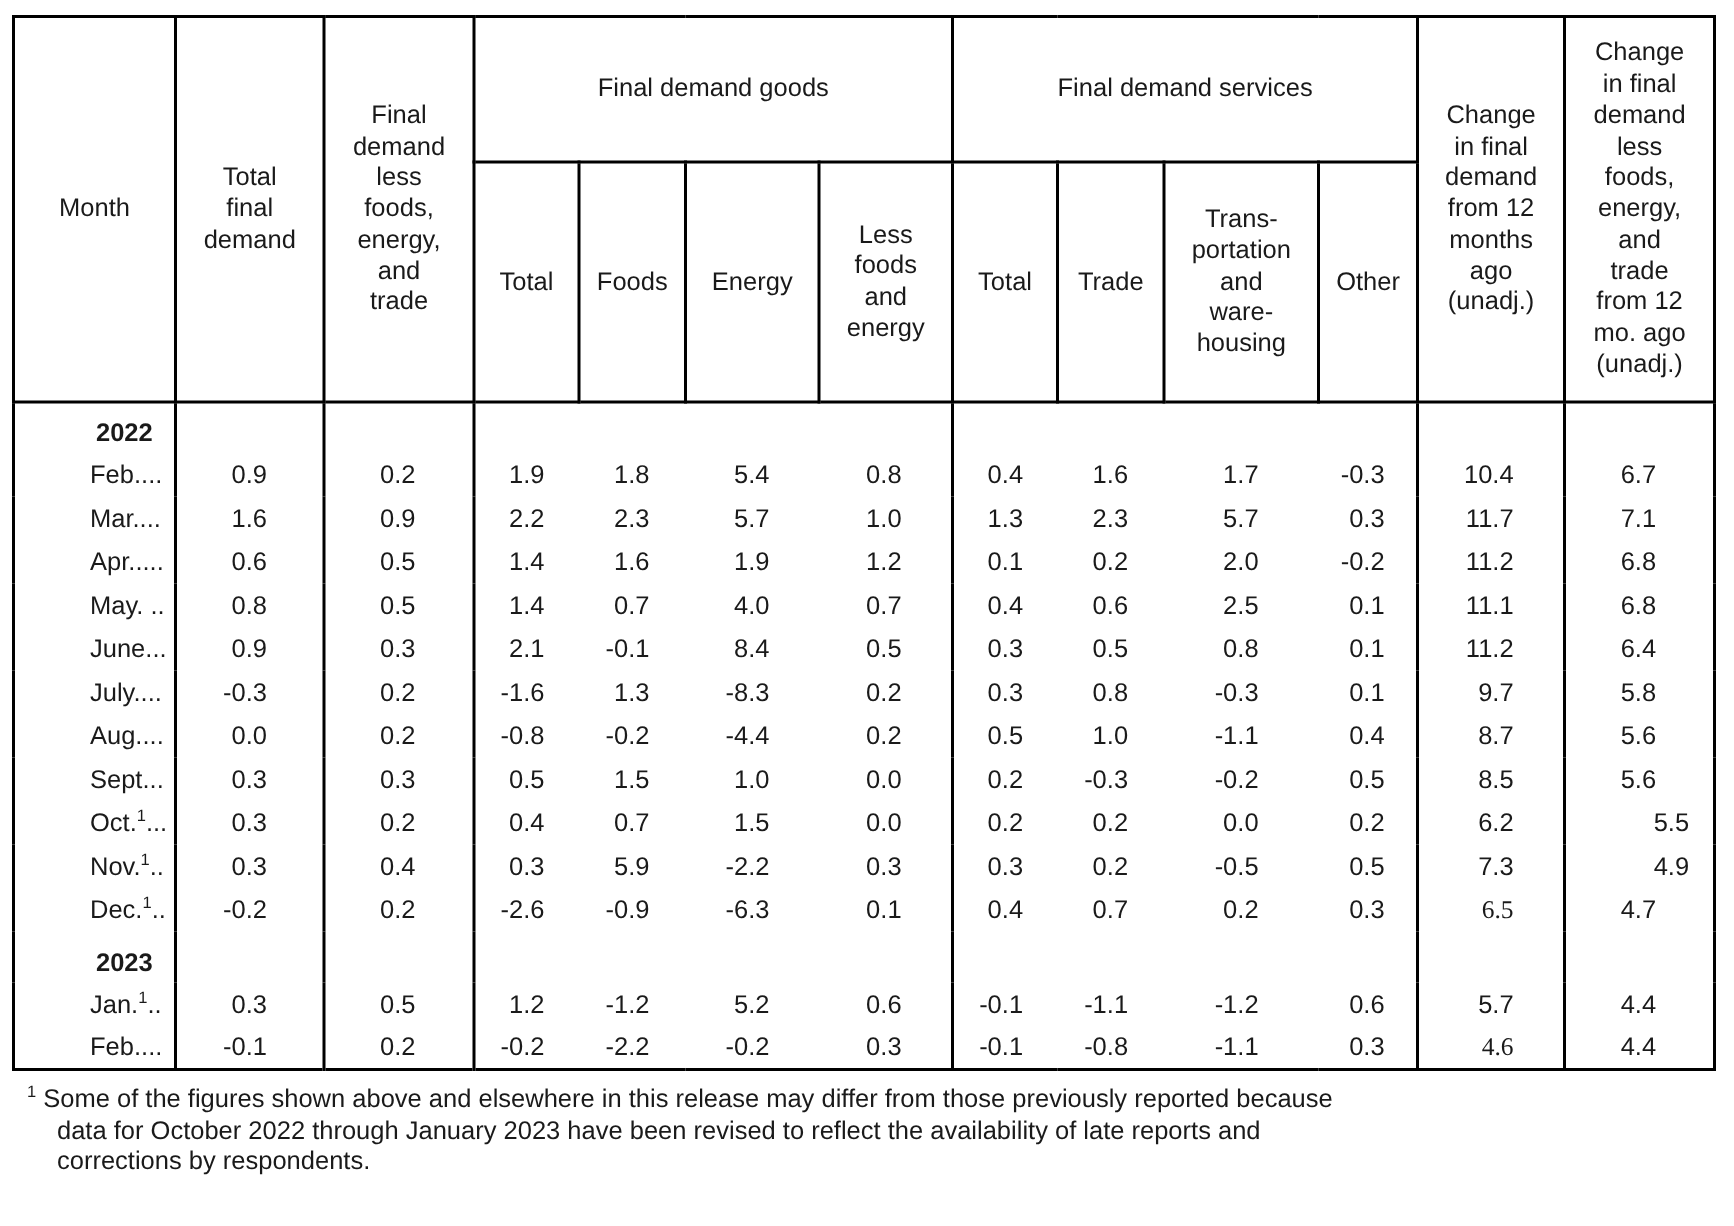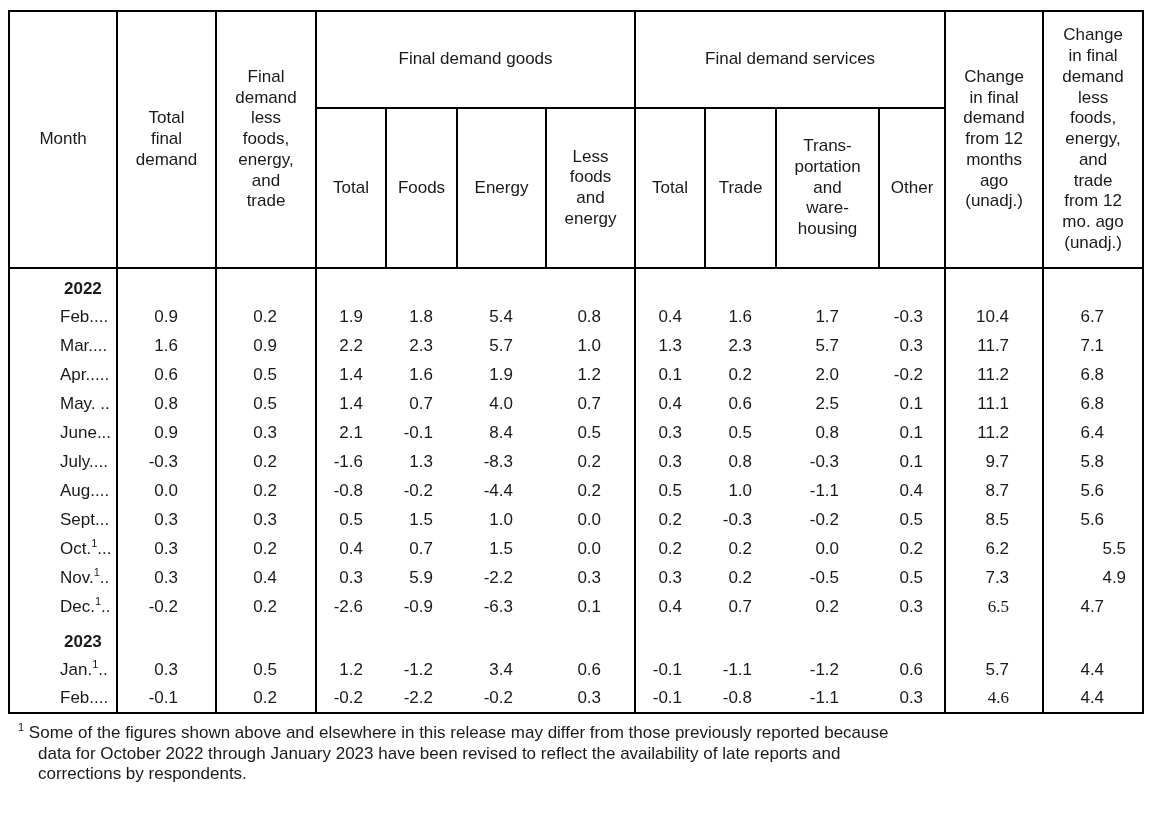--- a/index.html
+++ b/index.html
@@ -304,21 +304,21 @@
           <td class="num b-r" style="padding-right: 21px;"></td>
           <td class="num b-r" style="padding-right: 33px;"></td>
           <td class="num" style="padding-right: 38px;"></td>
         </tr>
         <tr class="data-row">
           <td class="month-cell b-r"><span>Jan.</span><sup class="fn">1</sup><span>..</span></td>
           <td class="num b-r" style="padding-right: 37px;">0.3</td>
           <td class="num b-r" style="padding-right: 38px;">0.5</td>
           <td class="num" style="padding-right: 23px;">1.2</td>
           <td class="num" style="padding-right: 24px;">-1.2</td>
-          <td class="num" style="padding-right: 33px;">3.4</td>
+          <td class="num" style="padding-right: 33px;">5.2</td>
           <td class="num b-r" style="padding-right: 33px;">0.6</td>
           <td class="num" style="padding-right: 23px;">-0.1</td>
           <td class="num" style="padding-right: 24px;">-1.1</td>
           <td class="num" style="padding-right: 40px;">-1.2</td>
           <td class="num b-r" style="padding-right: 21px;">0.6</td>
           <td class="num b-r" style="padding-right: 33px;">5.7</td>
           <td class="num" style="padding-right: 38px;">4.4</td>
         </tr>
         <tr class="data-row">
           <td class="month-cell b-r"><span>Feb.</span><span>...</span></td>

